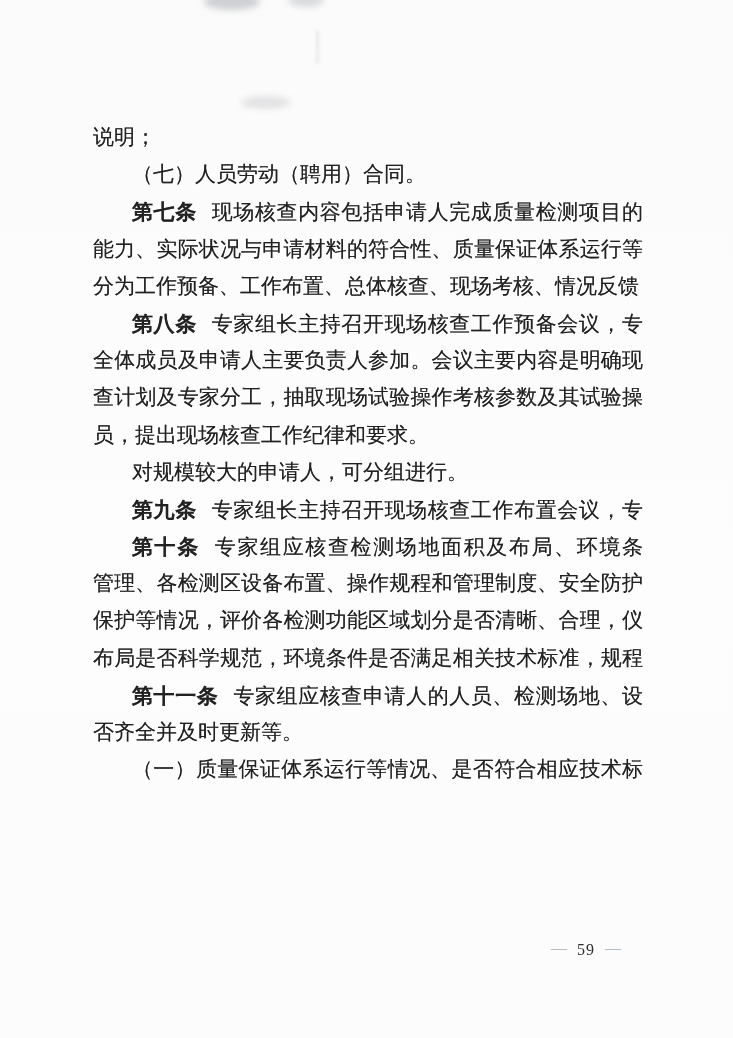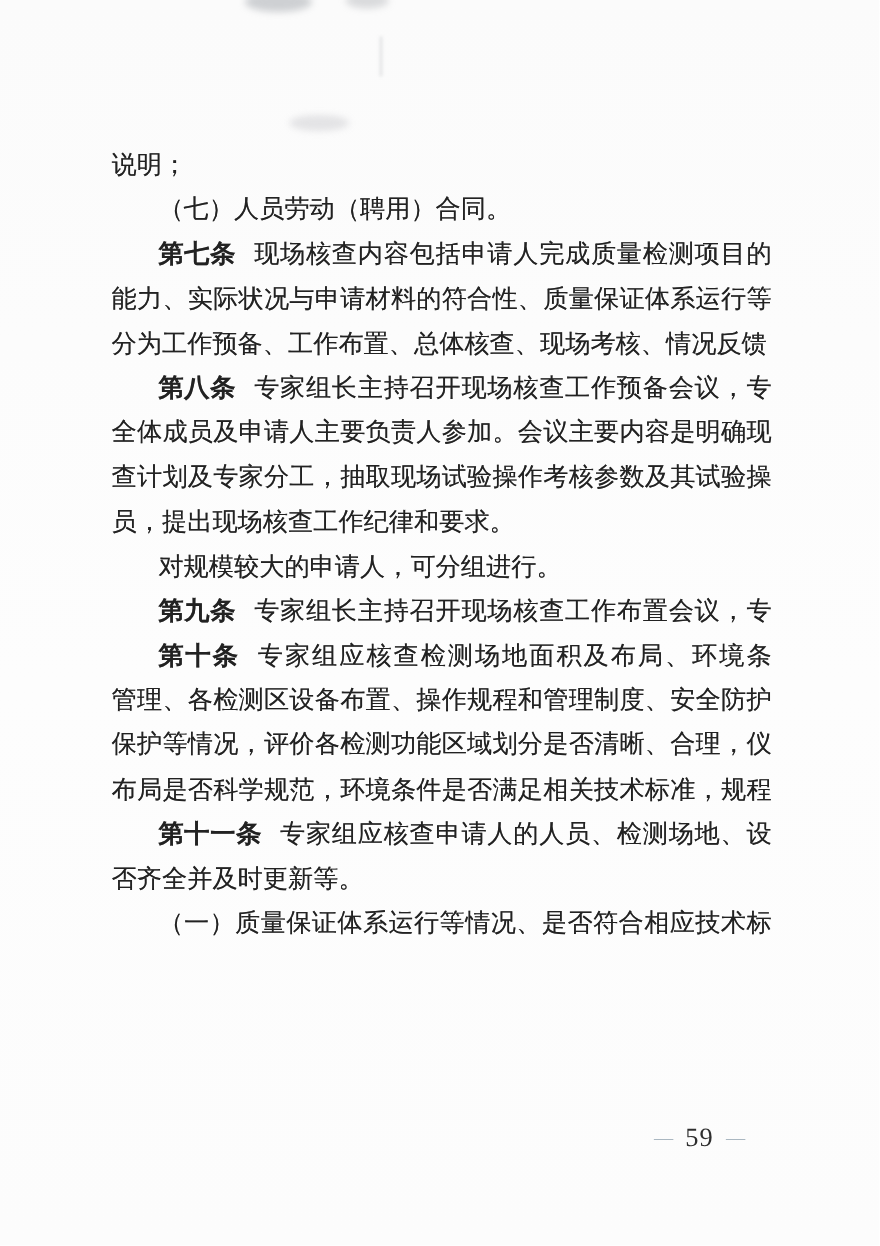--- a/index.html
+++ b/index.html
@@ -56,21 +56,21 @@
     line-height: 24px;
   }
   .footer-dash {
     color: #a7b4bf;
     font-size: 16px;
     vertical-align: 2px;
     letter-spacing: 0;
   }
   .footer-num {
     color: #2e2e2e;
-    font-size: 22px;
+    font-size: 16px;
     margin: 0 10px;
     font-family: "Liberation Serif", "DejaVu Serif", serif;
     letter-spacing: 1px;
   }
 </style>
 </head>
 <body>
 
 <div class="page">
 

